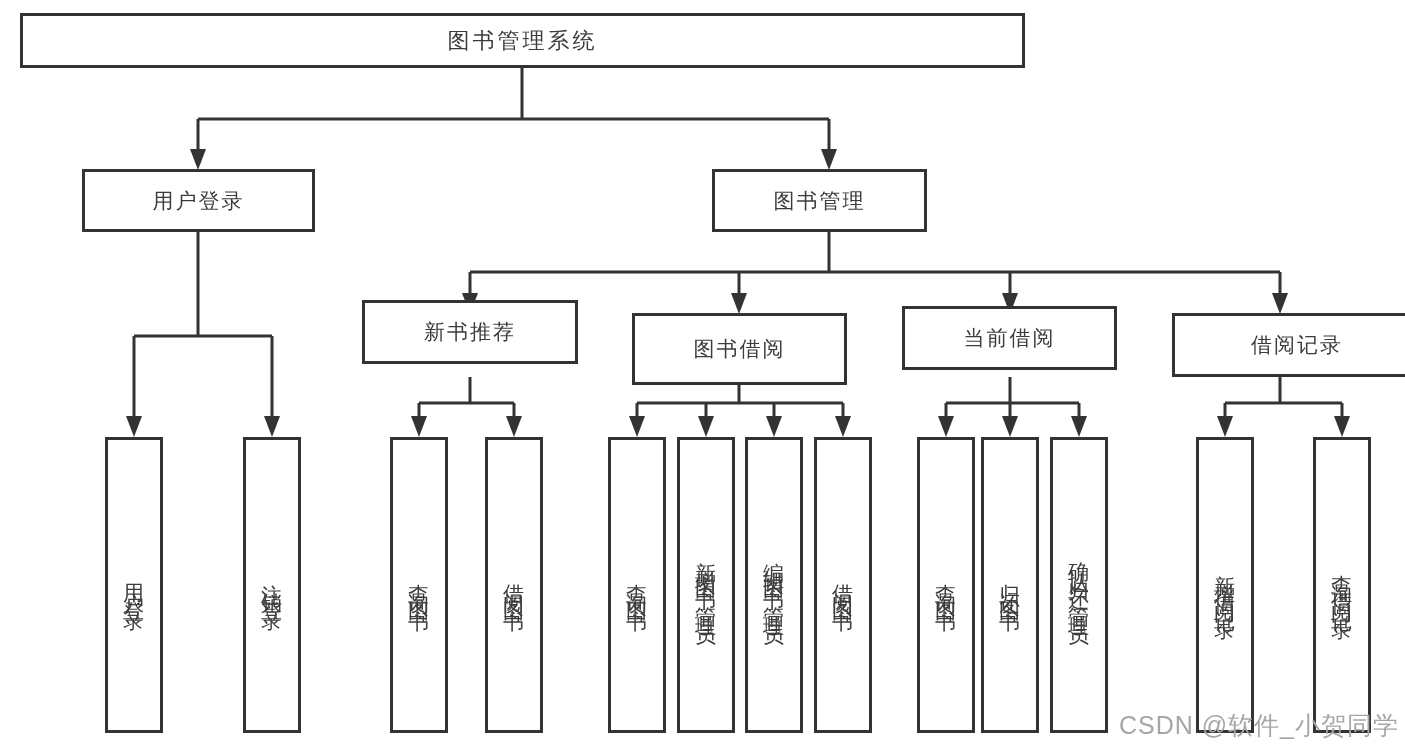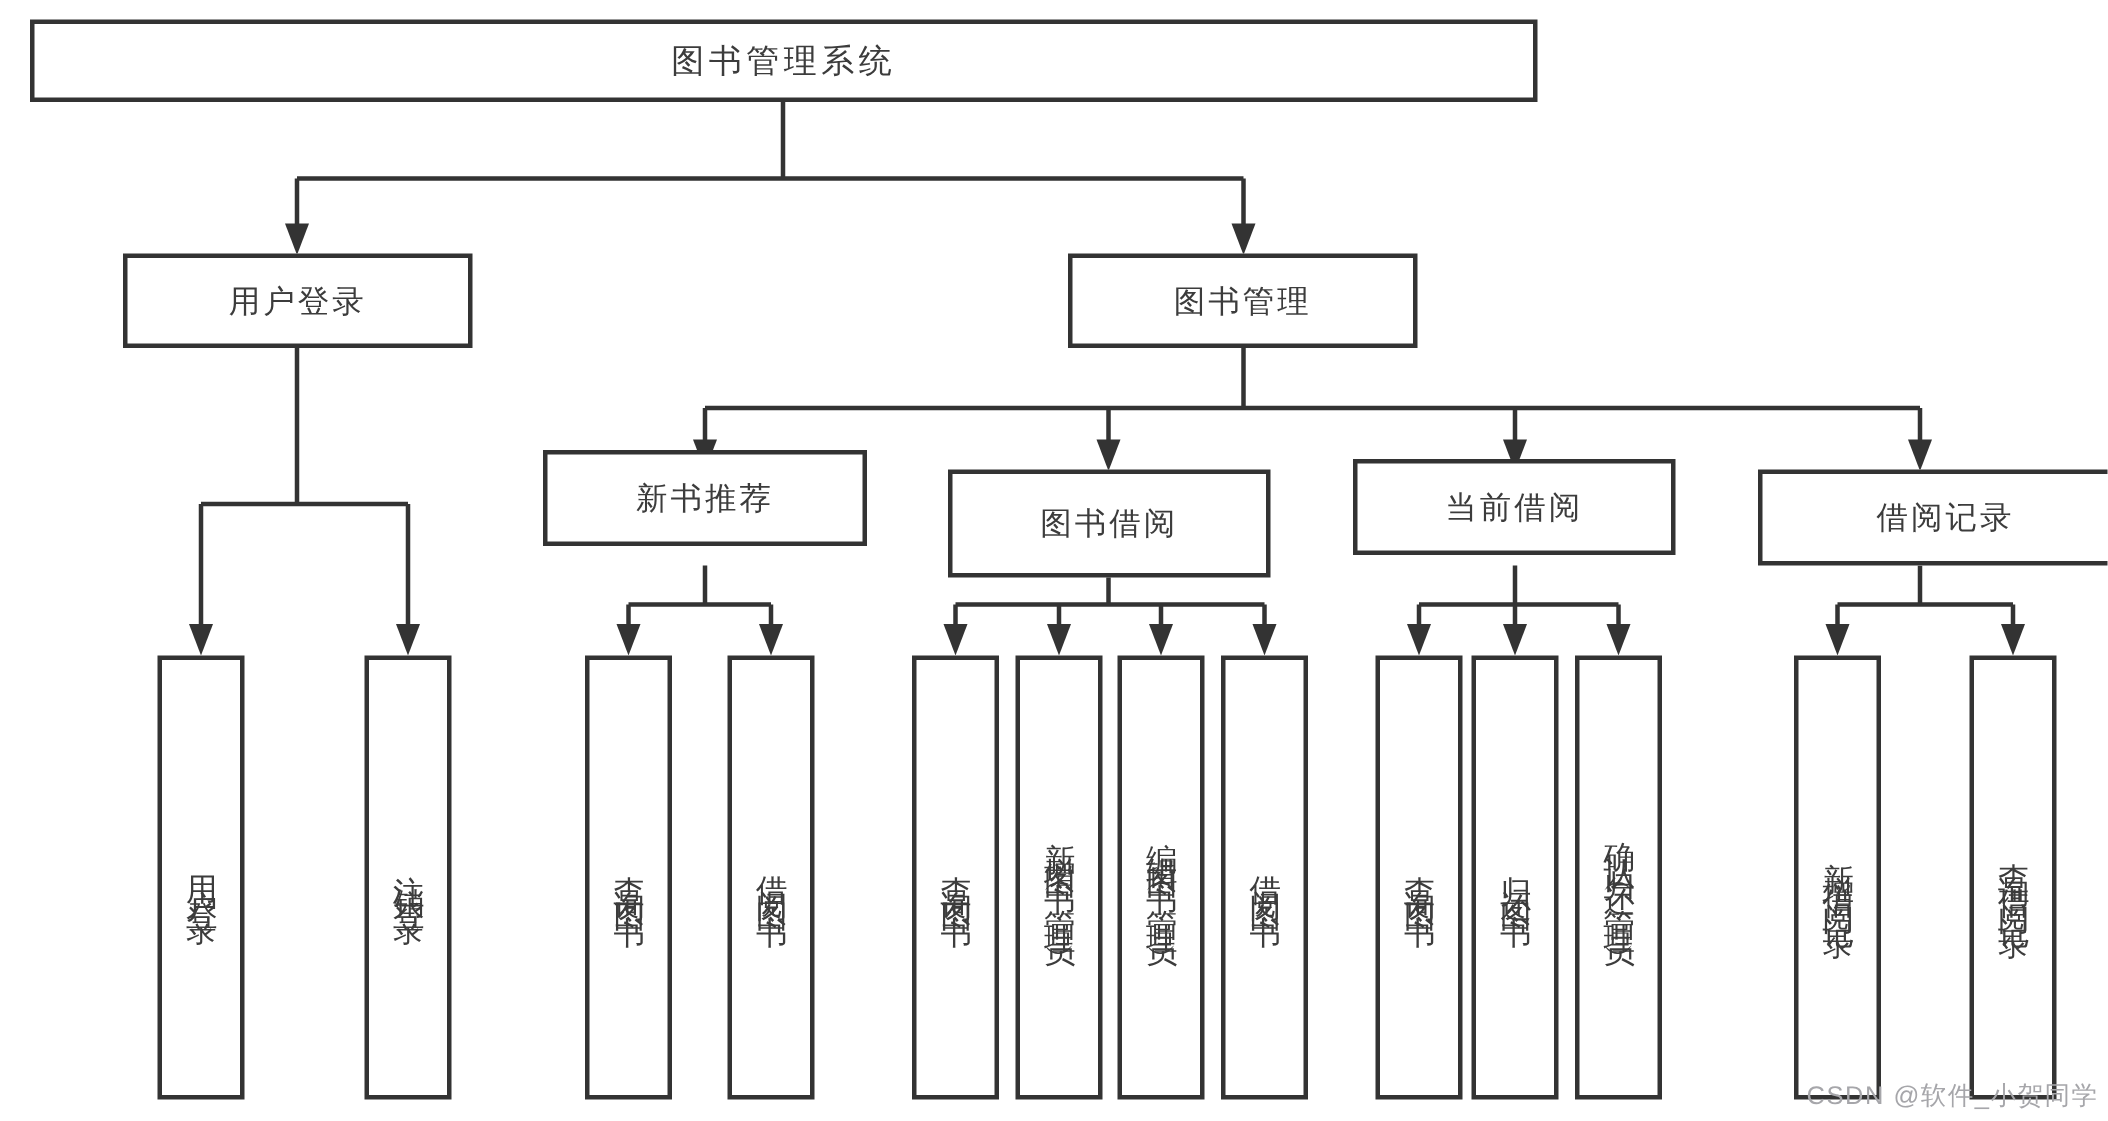--- a/index.html
+++ b/index.html
@@ -38,21 +38,21 @@
     text-orientation:mixed;
     font-size:21px;
     letter-spacing:9px;
     line-height:1;
     white-space:nowrap;
   }
   .watermark{
     position:absolute;
     right:6px;
     bottom:5px;
-    font-size:17px;
+    font-size:25px;
     letter-spacing:1px;
     color:var(--watermark-color);
     z-index:3;
   }
 </style>
 </head>
 <body>
 
 <div class="stage">
 
@@ -97,21 +97,21 @@
       <polygon points="1071,416 1087,416 1079,437"></polygon>
 
       <polygon points="1217,416 1233,416 1225,437"></polygon>
       <polygon points="1334,416 1350,416 1342,437"></polygon>
     </g>
   </svg>
 
   <div class="node hbox root-box" style="left:20px;top:13px;width:1005px;height:55px">图书管理系统</div>
 
   <div class="node hbox" style="left:82px;top:169px;width:233px;height:63px">用户登录</div>
-  <div class="node hbox" style="left:712px;top:169px;width:233px;height:63px">图书管理</div>
+  <div class="node hbox" style="left:712px;top:169px;width:215px;height:63px">图书管理</div>
 
   <div class="node hbox" style="left:362px;top:300px;width:216px;height:64px">新书推荐</div>
   <div class="node hbox" style="left:632px;top:313px;width:215px;height:72px">图书借阅</div>
   <div class="node hbox" style="left:902px;top:306px;width:215px;height:64px">当前借阅</div>
   <div class="node hbox" style="left:1172px;top:313px;width:250px;height:64px">借阅记录</div>
 
   <div class="node leaf" style="left:105px;top:437px">
     <span class="vtext">用户登录</span>
   </div>
   <div class="node leaf" style="left:243px;top:437px">

